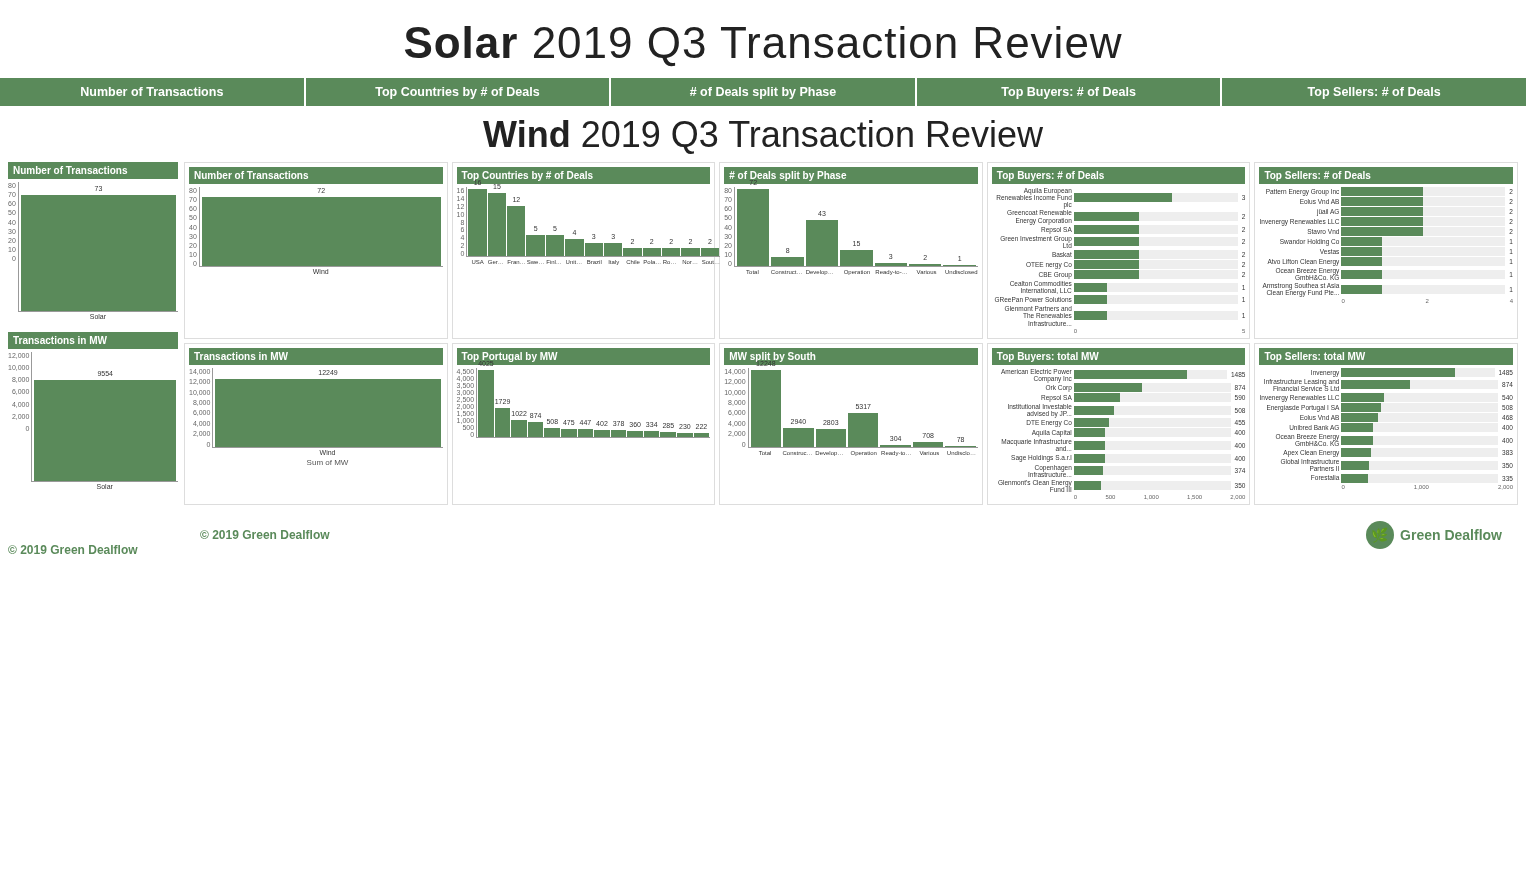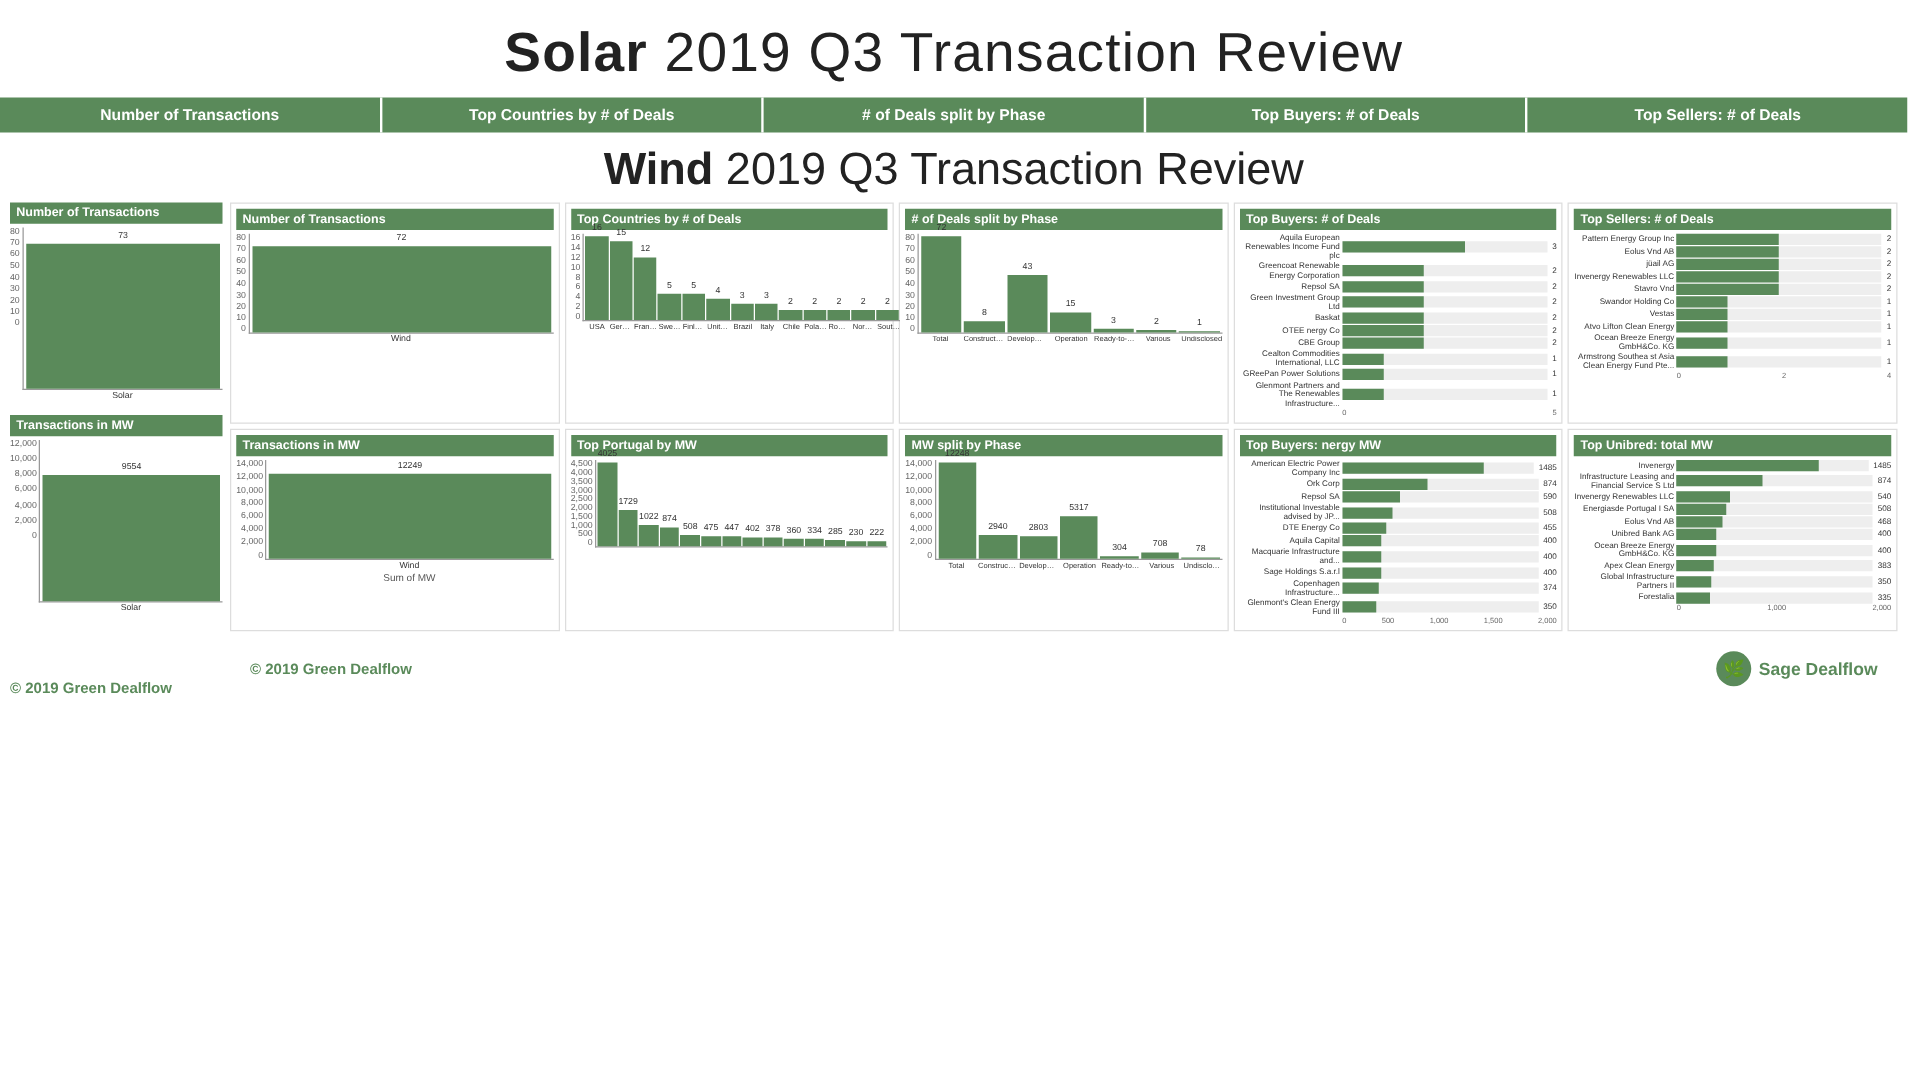--- a/index.html
+++ b/index.html
@@ -733,21 +733,21 @@
                 </div>
                 <div class="bar" style="height: 5.51553%; flex: 1 1 0%; position: relative;">
                   <span class="bar-value">222</span>
                 </div>
               </div>
           </div>
         </div>
       </div>
 
       <div class="wind-cell">
-        <div class="section-header">MW split by Phase</div>
+        <div class="section-header">MW split by South</div>
         <div class="with-y">
           <div class="y-axis-labels" style="height:80px">
             <span>14,000</span>
             <span>12,000</span>
             <span>10,000</span>
             <span>8,000</span>
             <span>6,000</span>
             <span>4,000</span>
             <span>2,000</span>
             <span>0</span>
@@ -783,21 +783,21 @@
                 <div class="bar-label" style="flex: 1 1 0%; font-size: 6px; overflow: hidden; text-overflow: ellipsis; white-space: nowrap;">Operation</div>
                 <div class="bar-label" style="flex: 1 1 0%; font-size: 6px; overflow: hidden; text-overflow: ellipsis; white-space: nowrap;">Ready-to-Build</div>
                 <div class="bar-label" style="flex: 1 1 0%; font-size: 6px; overflow: hidden; text-overflow: ellipsis; white-space: nowrap;">Various</div>
                 <div class="bar-label" style="flex: 1 1 0%; font-size: 6px; overflow: hidden; text-overflow: ellipsis; white-space: nowrap;">Undisclosed</div>
               </div>
           </div>
         </div>
       </div>
 
       <div class="wind-cell">
-        <div class="section-header">Top Buyers: nergy MW</div>
+        <div class="section-header">Top Buyers: total MW</div>
         <div class="h-bar-chart" id="buyers-mw-chart">
         <div class="h-bar-row">
               <div class="h-bar-label">American Electric Power Company Inc</div>
               <div class="h-bar-track">
                 <div class="h-bar-fill" style="width: 74.25%;"></div>
               </div>
               <div class="h-bar-value">1485</div>
             </div>
             <div class="h-bar-row">
               <div class="h-bar-label">Ork Corp</div>
@@ -866,21 +866,21 @@
         <div class="h-chart-x-axis">
           <span>0</span>
           <span>500</span>
           <span>1,000</span>
           <span>1,500</span>
           <span>2,000</span>
         </div>
       </div>
 
       <div class="wind-cell">
-        <div class="section-header">Top Unibred: total MW</div>
+        <div class="section-header">Top Sellers: total MW</div>
         <div class="h-bar-chart" id="sellers-mw-chart">
         <div class="h-bar-row">
               <div class="h-bar-label">Invenergy</div>
               <div class="h-bar-track">
                 <div class="h-bar-fill" style="width: 74.25%;"></div>
               </div>
               <div class="h-bar-value">1485</div>
             </div>
             <div class="h-bar-row">
               <div class="h-bar-label">Infrastructure Leasing and Financial Service S Ltd</div>
@@ -951,18 +951,18 @@
           <span>1,000</span>
           <span>2,000</span>
         </div>
       </div>
     </div>
 
     <div class="footer">
       <div class="footer-left">© 2019 Green Dealflow</div>
       <div class="footer-logo">
         <div class="logo-circle">🌿</div>
-        <span>Sage Dealflow</span>
+        <span>Green Dealflow</span>
       </div>
     </div>
 
   </div>
 </div>
 
 </body></html>

